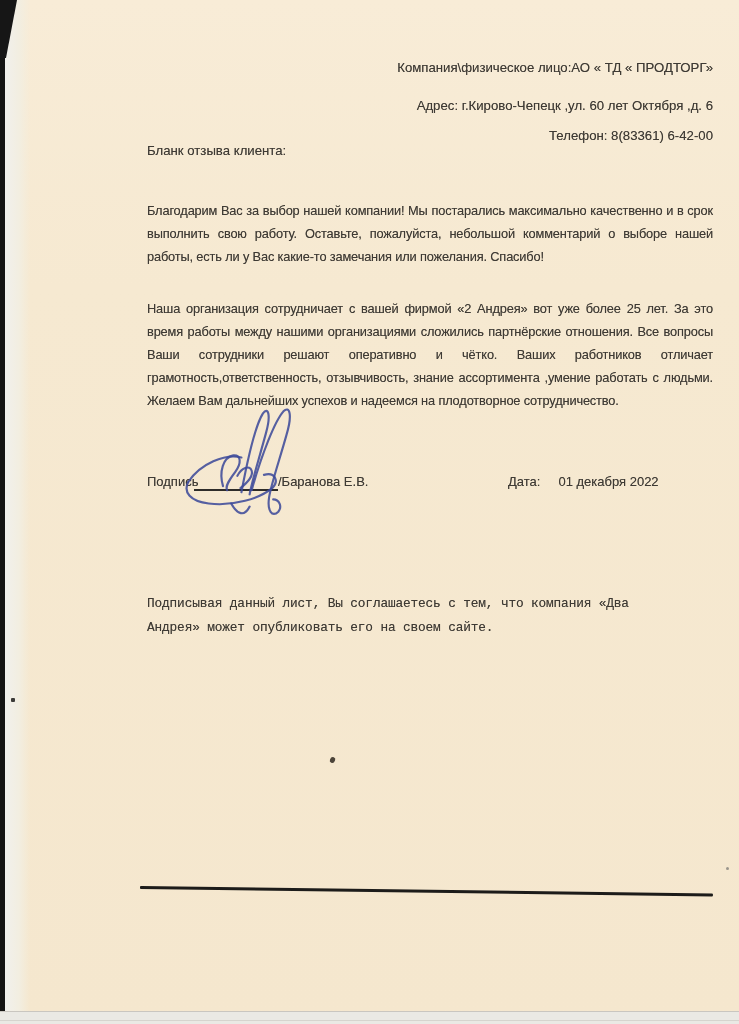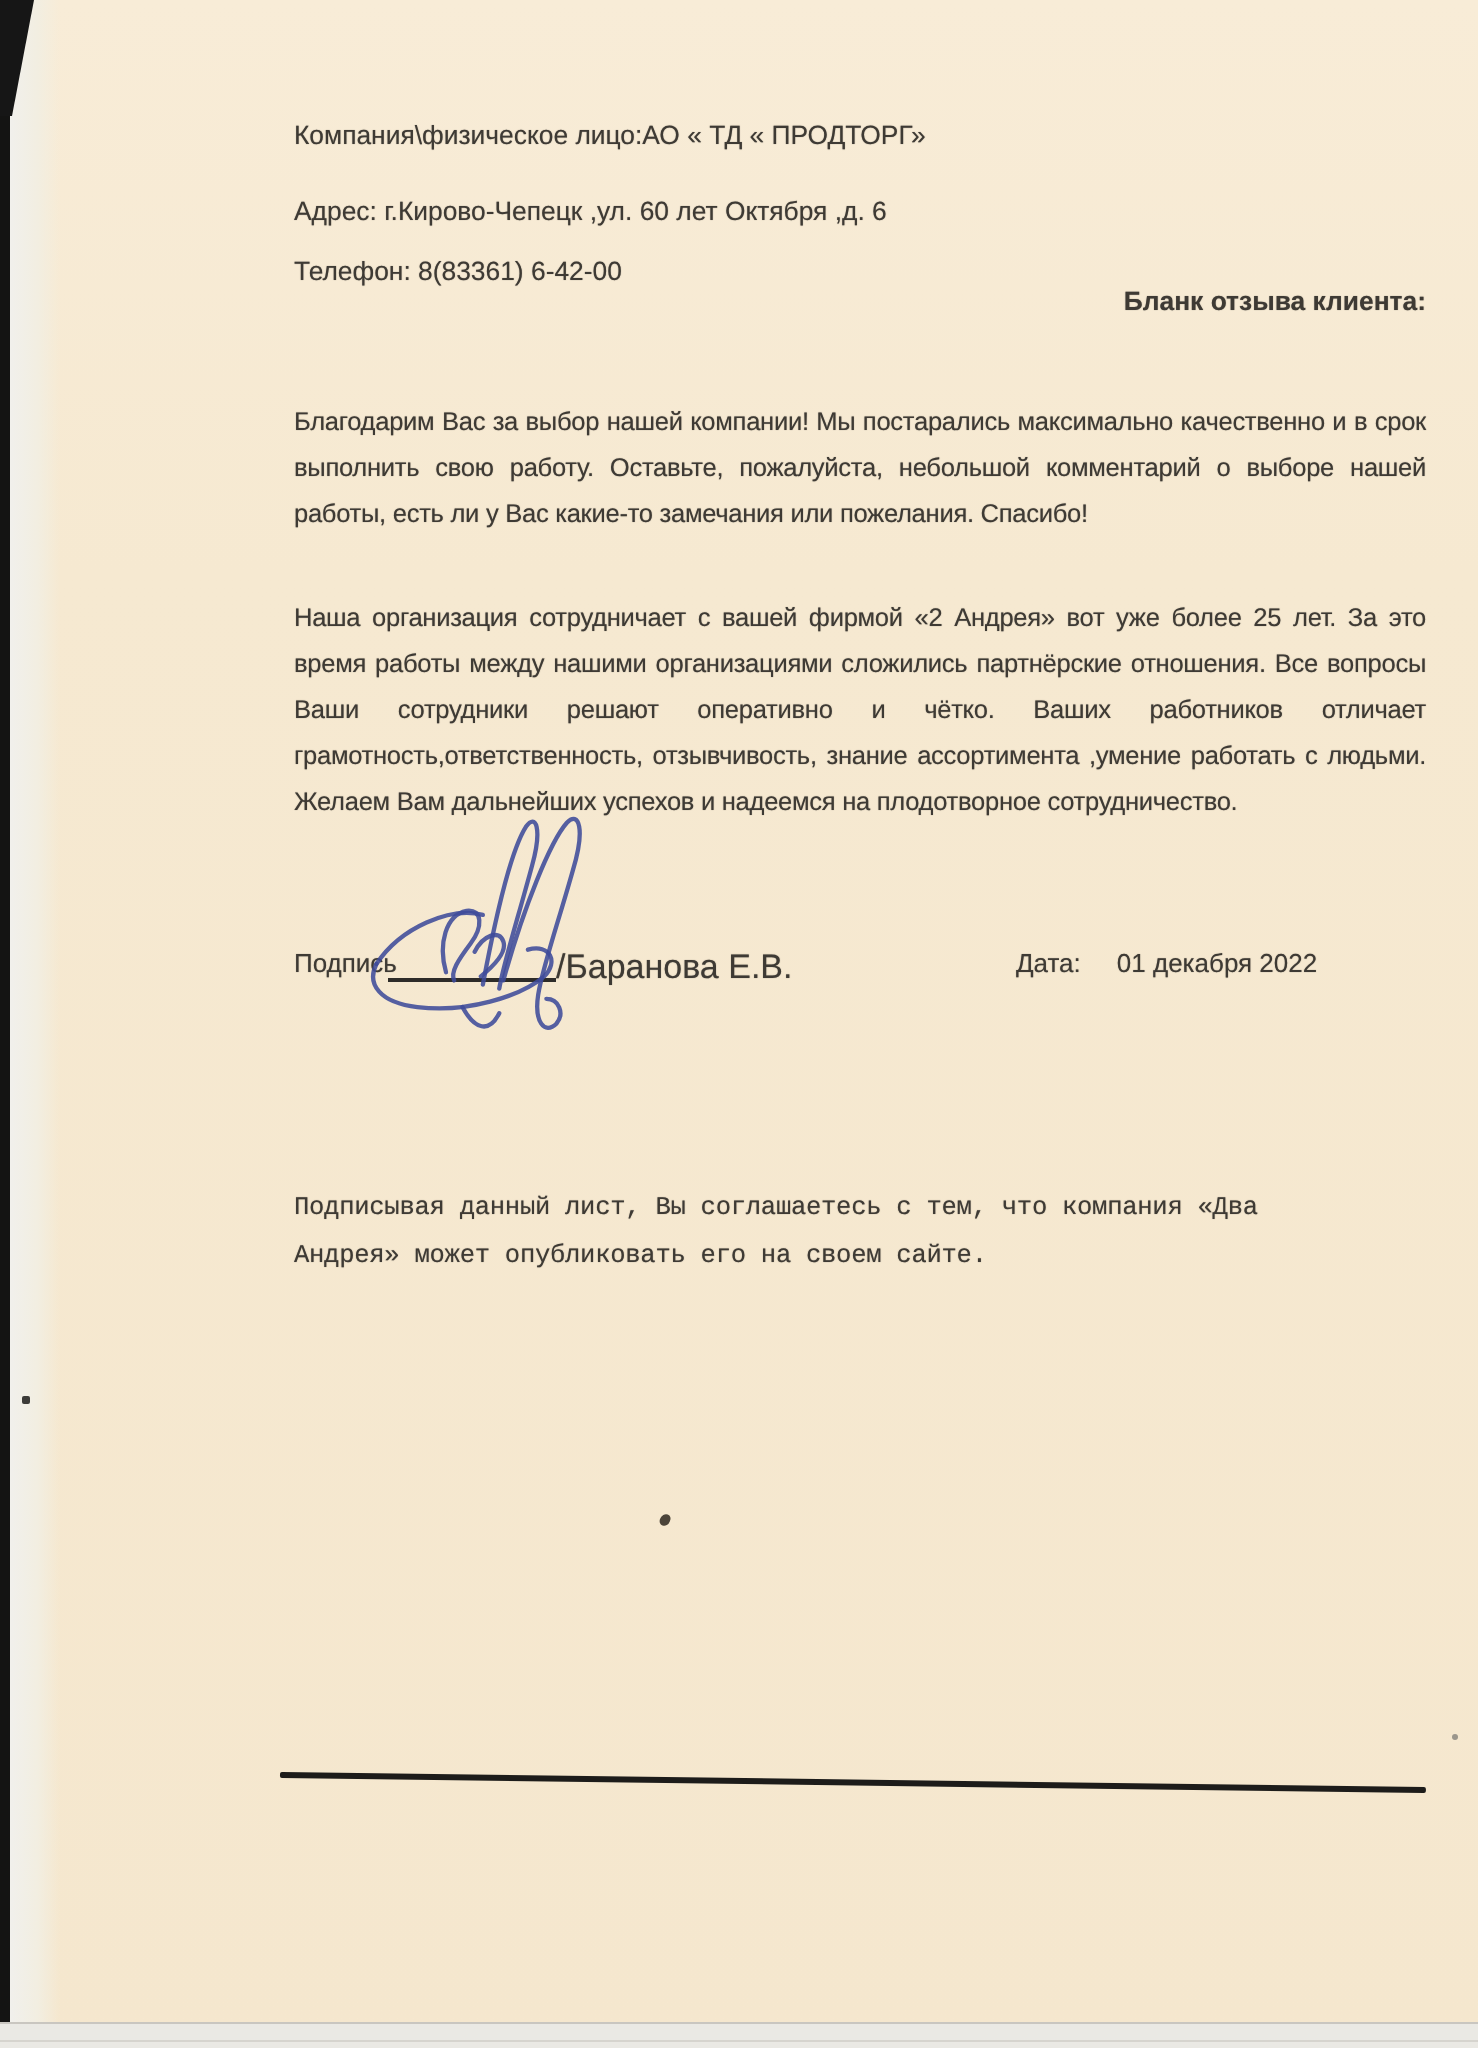--- a/index.html
+++ b/index.html
@@ -31,37 +31,37 @@
   .edge-bottom{position:absolute;left:0;top:1011px;width:100%;height:13px;
     background:#eae9e4;border-top:1px solid #c9c6c0;}
   .edge-bottom-line{position:absolute;left:0;top:1020px;width:100%;height:1px;background:#d6d4ce;}
   .speck{position:absolute;}
   .speck-1{left:330px;top:757px;width:5px;height:6px;background:#4c4439;border-radius:60% 40% 55% 45%;transform:rotate(20deg);}
   .speck-2{left:11px;top:698px;width:4px;height:4px;background:#3c3b38;border-radius:1px;}
   .speck-3{left:726px;top:867px;width:3px;height:3px;background:#9b968c;border-radius:50%;}
 
   
   .abs{position:absolute;}
-  .hline{left:147px;width:566px;font-size:13.2px;line-height:16px;}
+  .hline{left:147px;width:566px;font-size:13.2px;line-height:16px;text-align:right;}
   .company{top:47px;} .address{top:85px;} .phone{top:115px;}
-  .center-block{left:147px;width:566px;text-align:right;font-weight:bold;font-size:13.2px;}
+  .center-block{left:147px;width:566px;text-align:left;font-weight:normal;font-size:13.2px;}
   .title{top:143px;} .greeting{top:172px;}
   .para{
     left:147px;width:566px;
     font-size:12.8px;line-height:23px;letter-spacing:-0.15px;
     text-align:justify;margin:0;
   }
   .p1{top:199px;}
   .p2{top:297px;}
   .consent{top:592px;width:524px;line-height:24px;text-align:left;font-family:Liberation Mono, monospace;}
 
   
   .sig-label{left:147px;top:474px;font-size:13px;}
   .sig-underline{left:194px;top:489px;width:84px;height:2px;background:#2e2c29;}
-  .sig-name{left:278px;top:474px;font-size:17px;}
+  .sig-name{left:278px;top:474px;font-size:13px;}
   .date-row{left:508px;top:474px;font-size:13px;display:flex;gap:18px;}
   .sig-svg{left:180px;top:396px;width:128px;height:128px;}
   .sig-svg path{fill:none;stroke:var(--signature-ink);stroke-width:2.1;
     stroke-linecap:round;stroke-linejoin:round;opacity:0.88;}
 
   
   .rule{
     left:140px;top:886px;width:573px;height:2.6px;background:var(--rule);
     transform:rotate(0.75deg);transform-origin:left center;border-radius:1px;
   }

